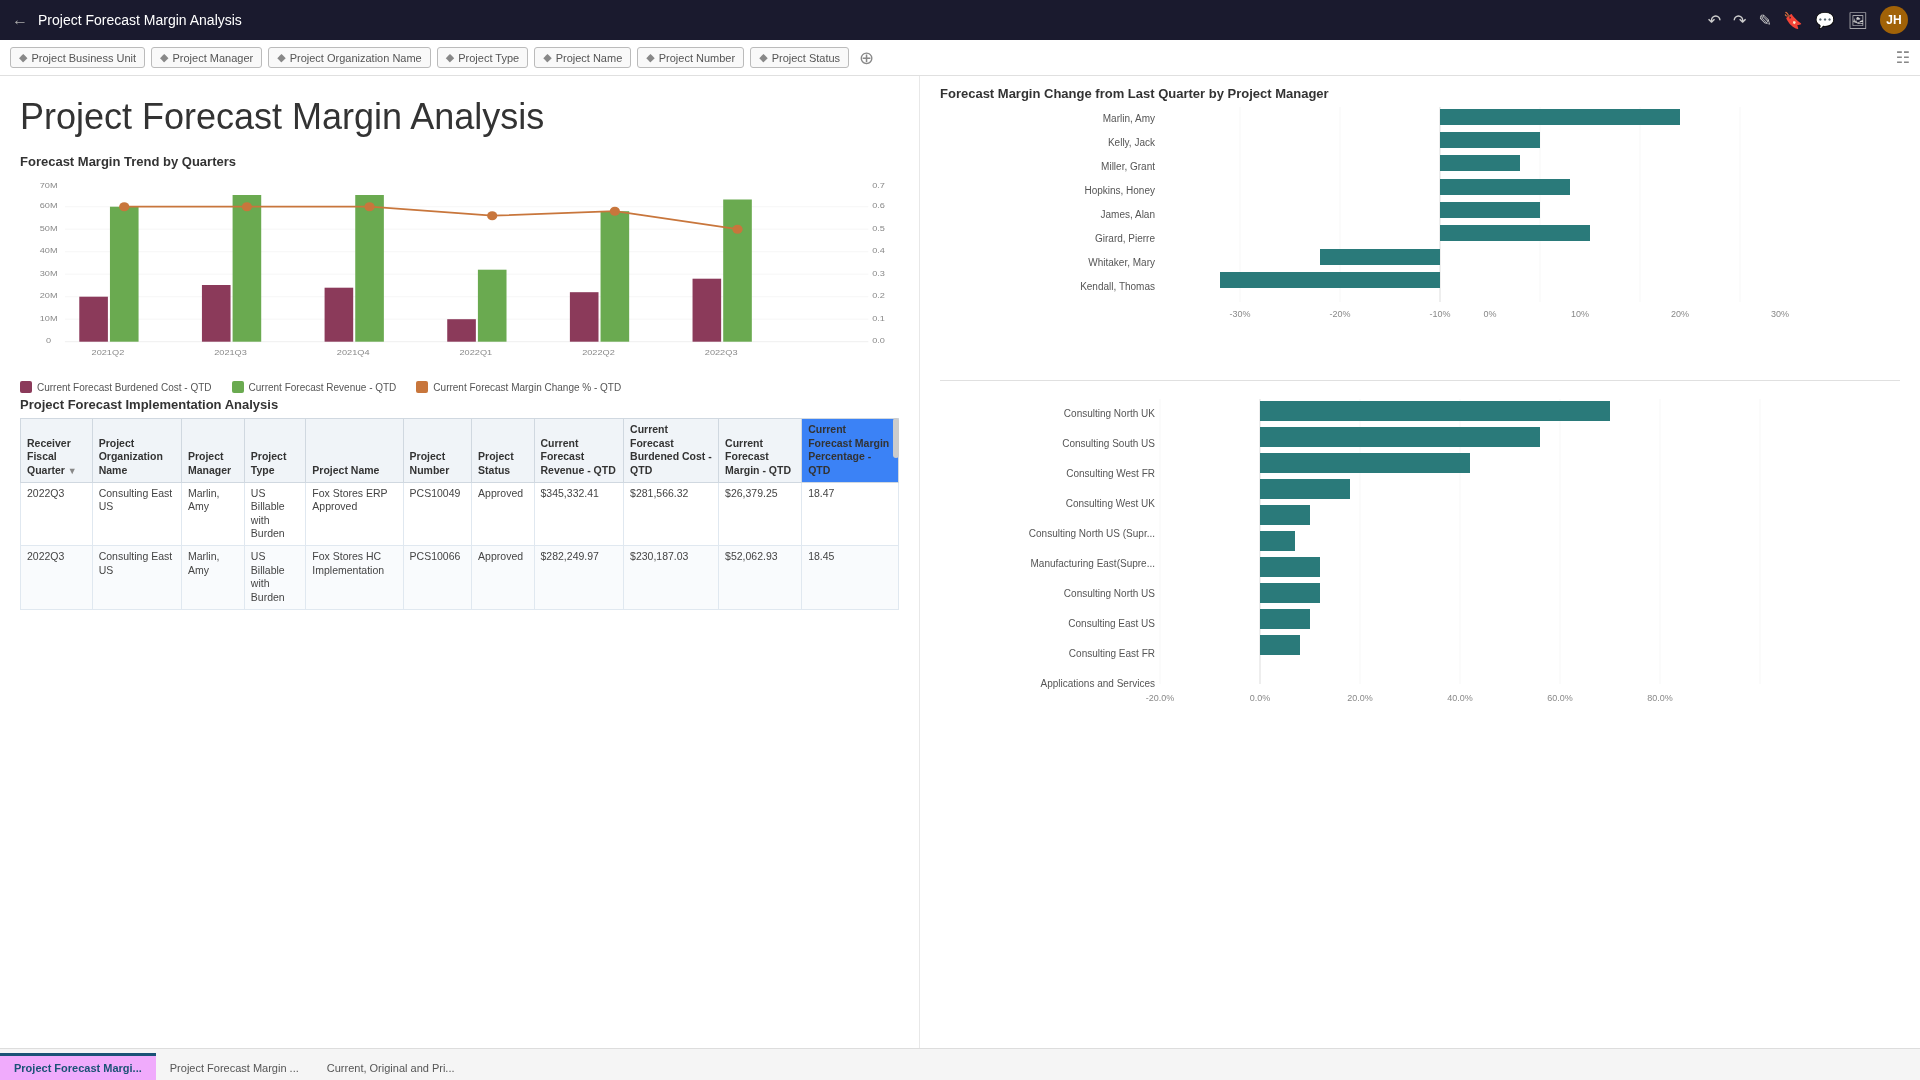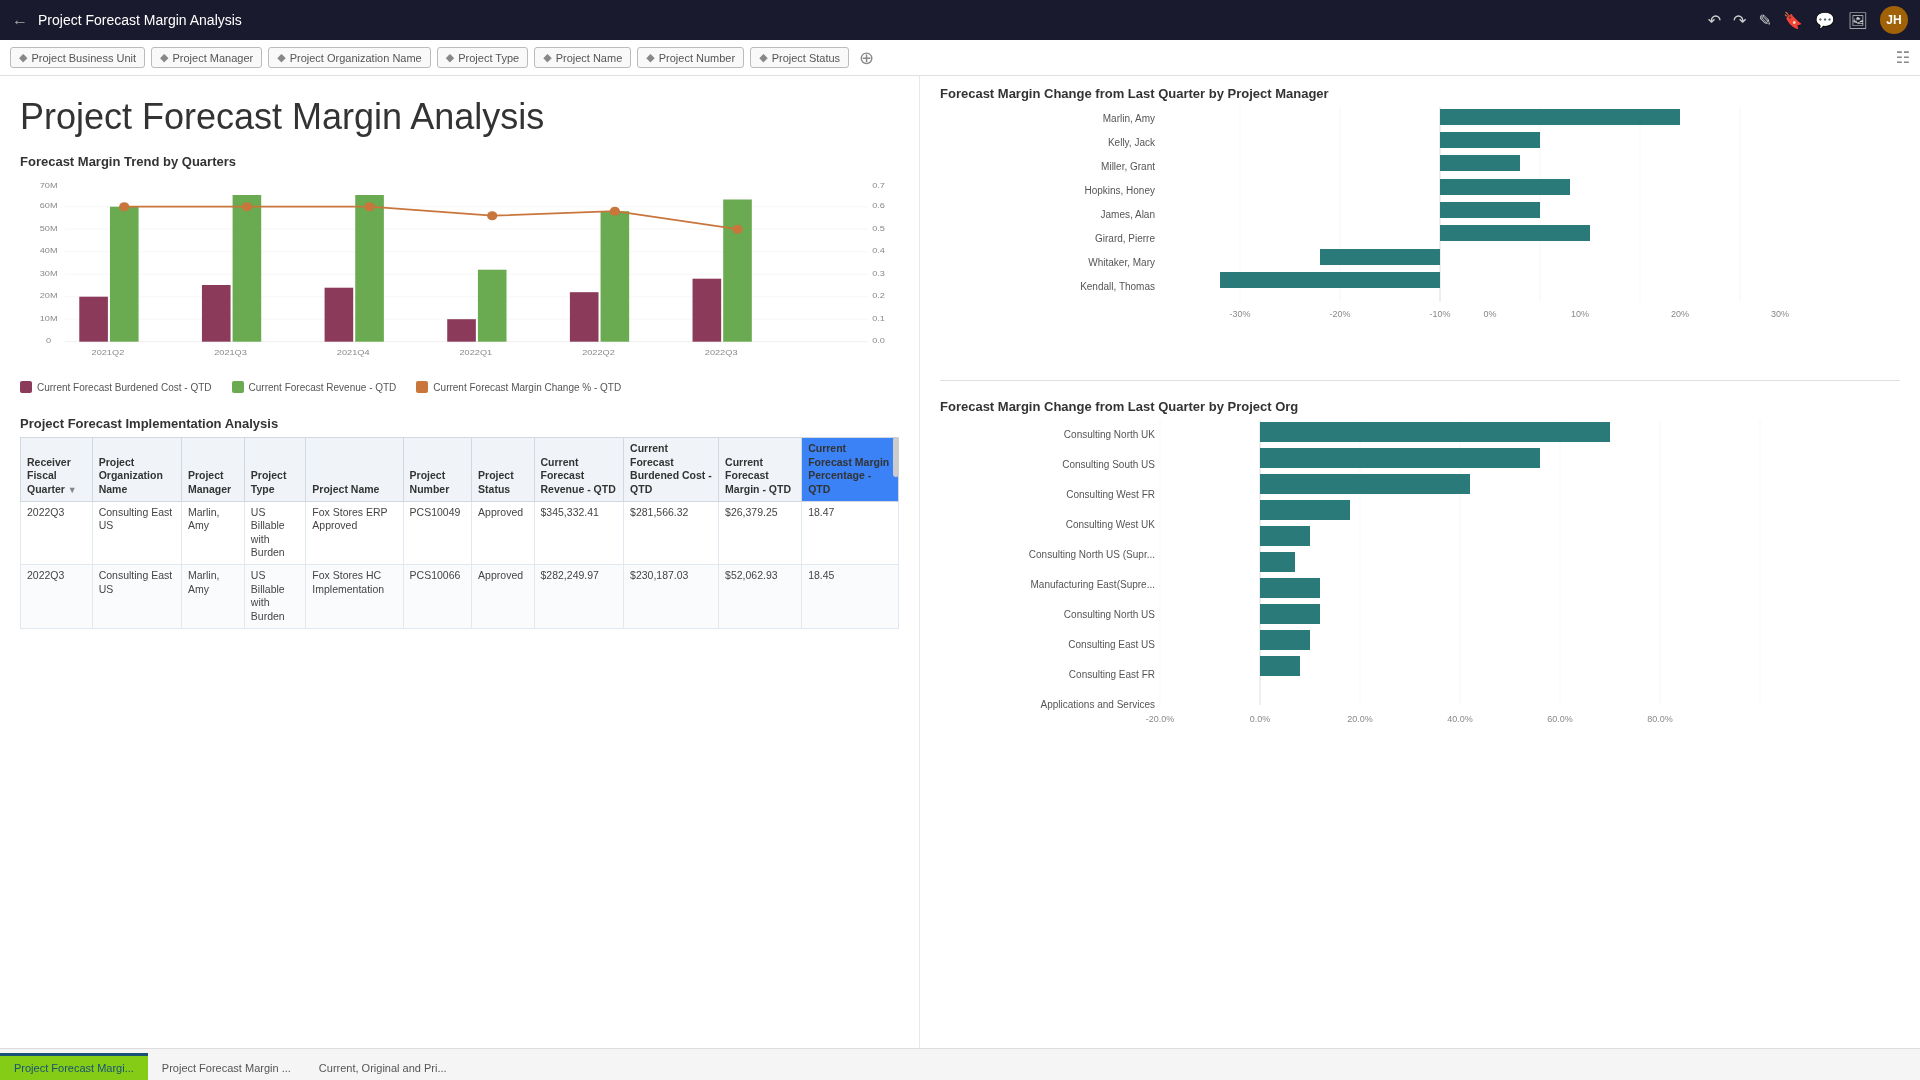--- a/index.html
+++ b/index.html
@@ -62,21 +62,21 @@
       padding: 20px 20px 10px 20px;
       border-right: 1px solid #e8e8e8;
       display: flex;
       flex-direction: column;
       overflow: hidden;
     }
 
     .page-title { font-size: 36px; font-weight: 300; color: #333; margin-bottom: 16px; }
 
     
-    .chart-section { margin-bottom: 23px; }
+    .chart-section { margin-bottom: 4px; }
     .chart-title { font-size: 13px; font-weight: 600; color: #333; margin-bottom: 8px; }
 
     .bar-chart-container {
       position: relative;
       height: 200px;
       width: 100%;
     }
 
     .bar-chart-svg { width: 100%; height: 180px; }
 
@@ -143,24 +143,24 @@
     }
     .tab-item {
       padding: 6px 14px;
       font-size: 11px;
       color: #555;
       cursor: pointer;
       border-top: 3px solid transparent;
       white-space: nowrap;
     }
     .tab-item.active {
-      background: #84cc16;
+      background: #f0abfc;
       border-top: 3px solid #1a5276;
       color: #1a5276;
-      font-weight: 400;
+      font-weight: 700;
     }
 
     .divider-line {
       border-top: 1px solid #e0e0e0;
       margin: 8px 0;
     }
     .right-section-top { flex: 0 0 auto; margin-bottom: 16px; }
     .right-section-bottom { flex: 1; }
 
     .scrollbar-handle {
@@ -413,21 +413,20 @@
           <text x="620" y="210" font-size="9" fill="#888" text-anchor="middle">10%</text>
           <text x="720" y="210" font-size="9" fill="#888" text-anchor="middle">20%</text>
           <text x="820" y="210" font-size="9" fill="#888" text-anchor="middle">30%</text>
         </svg>
       </div>
     </div>
 
     <div class="divider-line"></div>
 
     <div class="right-section-bottom">
-      <div class="right-chart-title">Forecast Margin Change from Last Quarter by Project Org</div>
       <div style="position:relative; height:320px;">
         <svg width="100%" height="310" viewBox="0 0 920 310">
 
           <line x1="300" y1="0" x2="300" y2="285" stroke="#ddd" stroke-width="1"></line>
           <line x1="200" y1="0" x2="200" y2="285" stroke="#eee" stroke-width="0.5"></line>
           <line x1="400" y1="0" x2="400" y2="285" stroke="#eee" stroke-width="0.5"></line>
           <line x1="500" y1="0" x2="500" y2="285" stroke="#eee" stroke-width="0.5"></line>
           <line x1="600" y1="0" x2="600" y2="285" stroke="#eee" stroke-width="0.5"></line>
           <line x1="700" y1="0" x2="700" y2="285" stroke="#eee" stroke-width="0.5"></line>
           <line x1="800" y1="0" x2="800" y2="285" stroke="#eee" stroke-width="0.5"></line>

